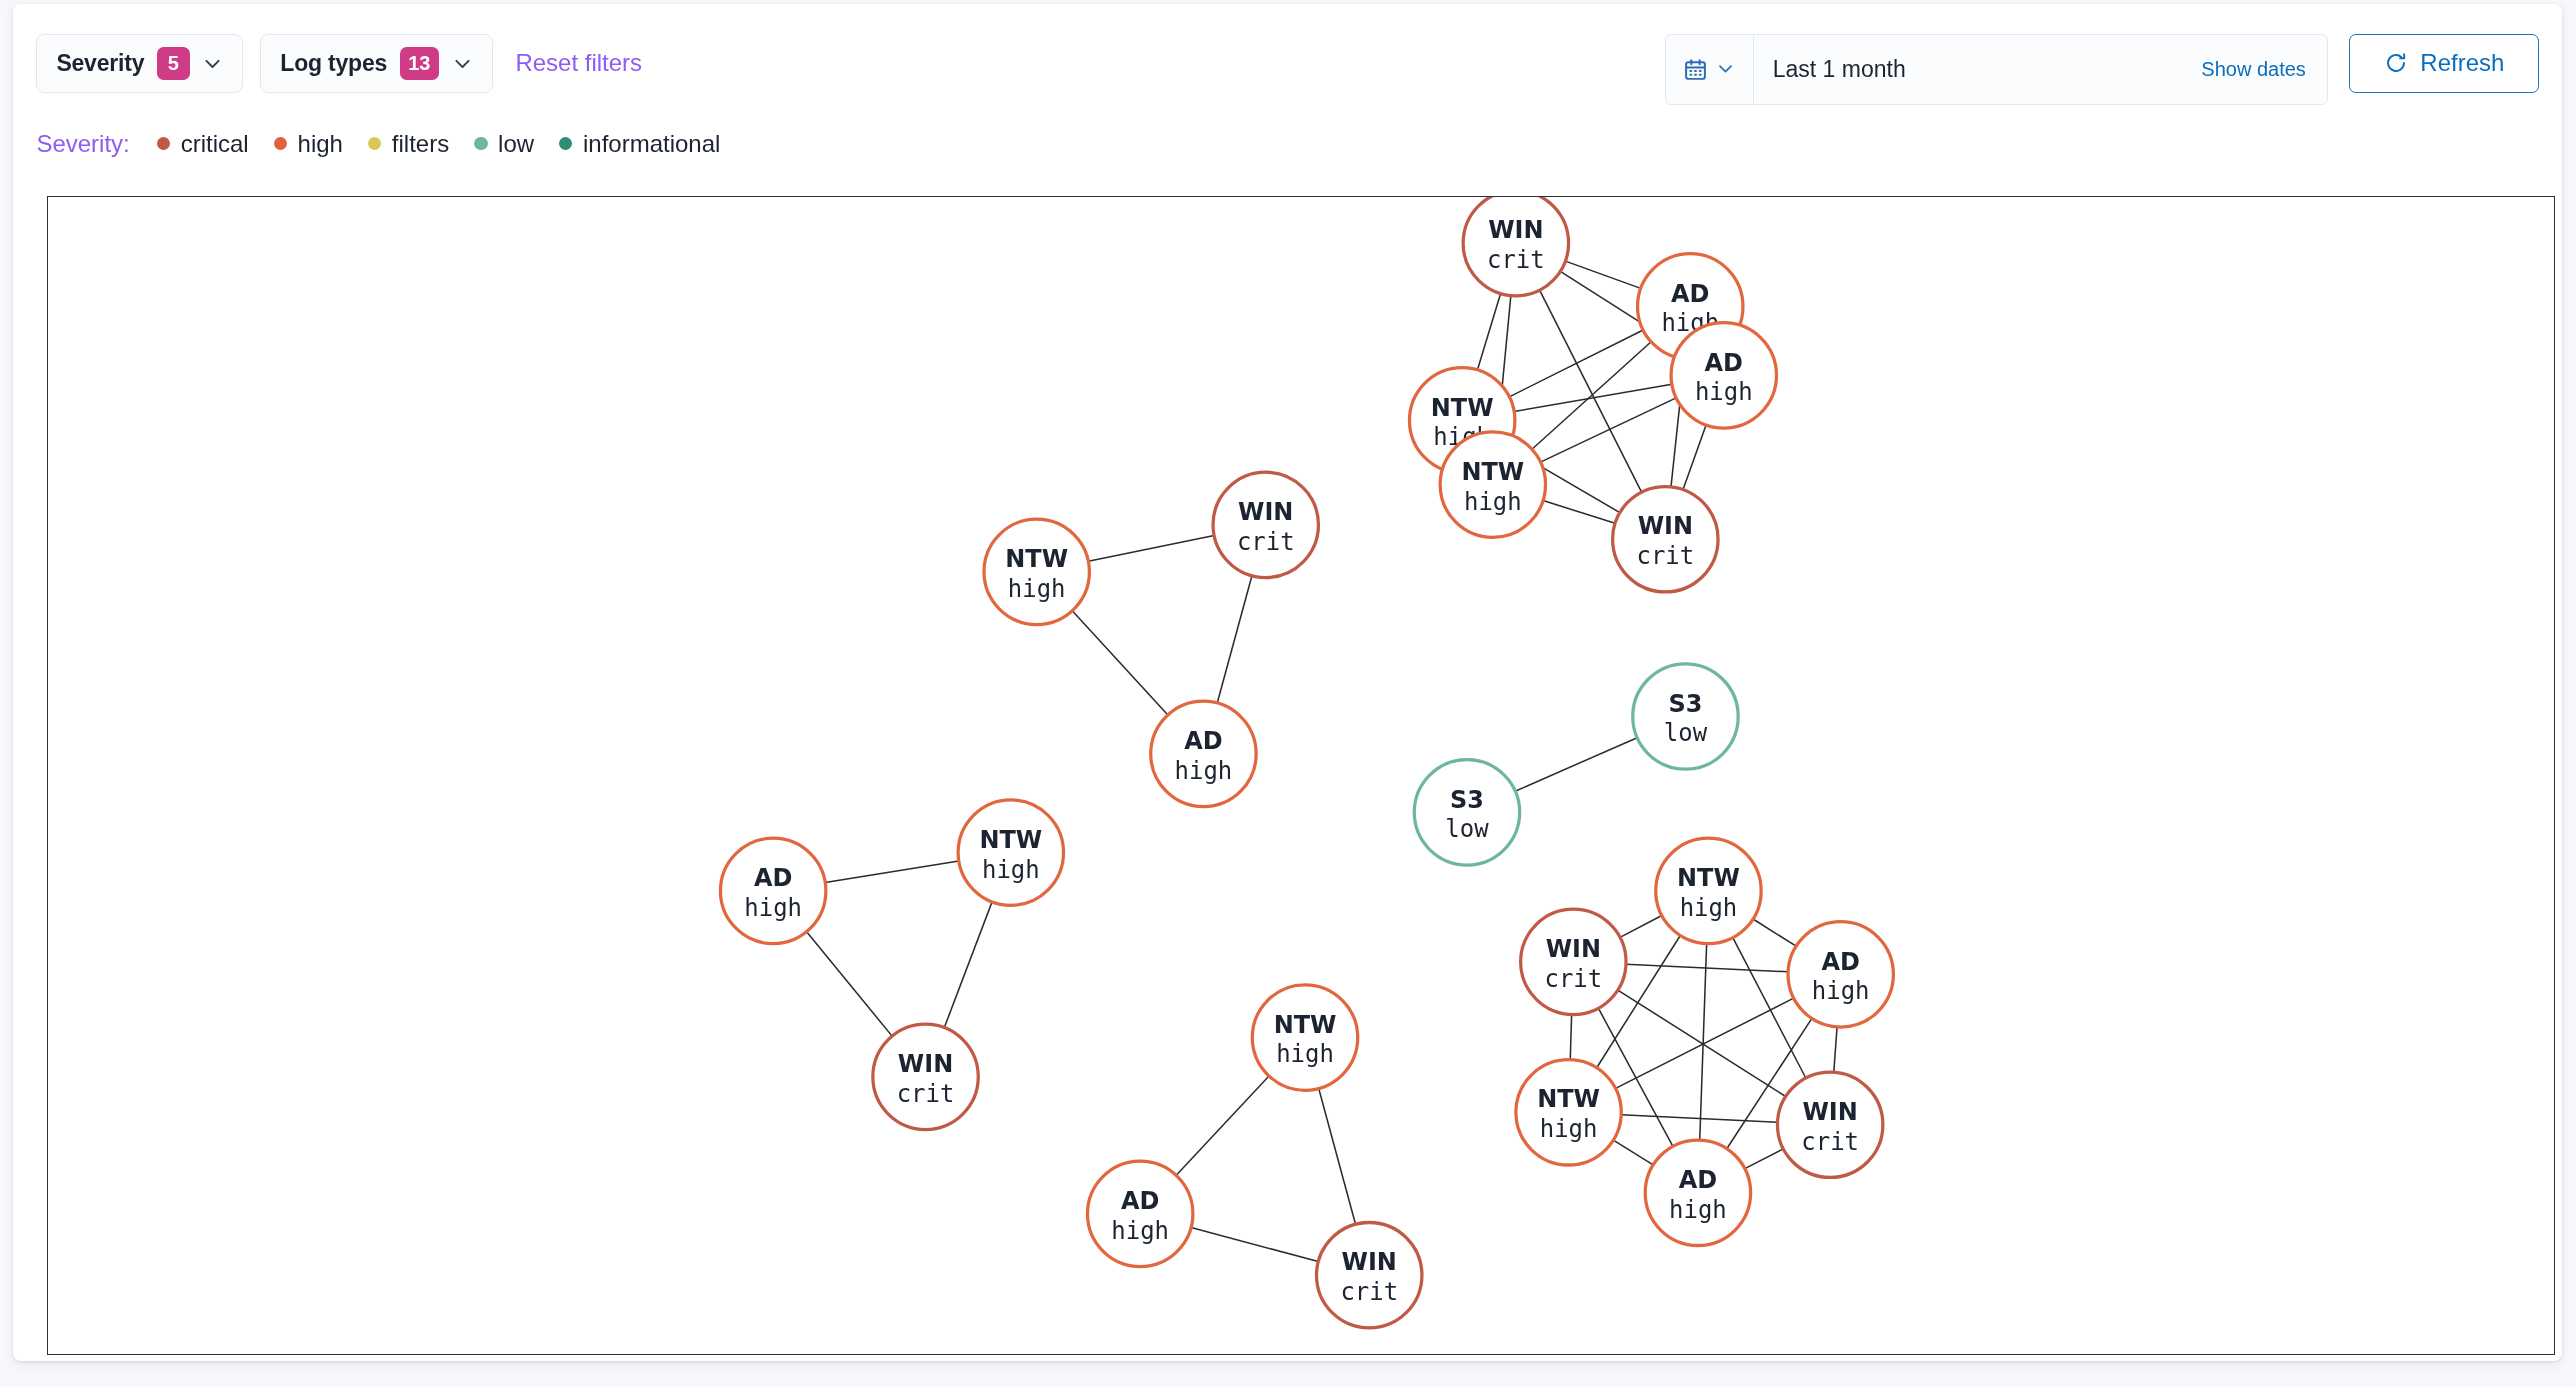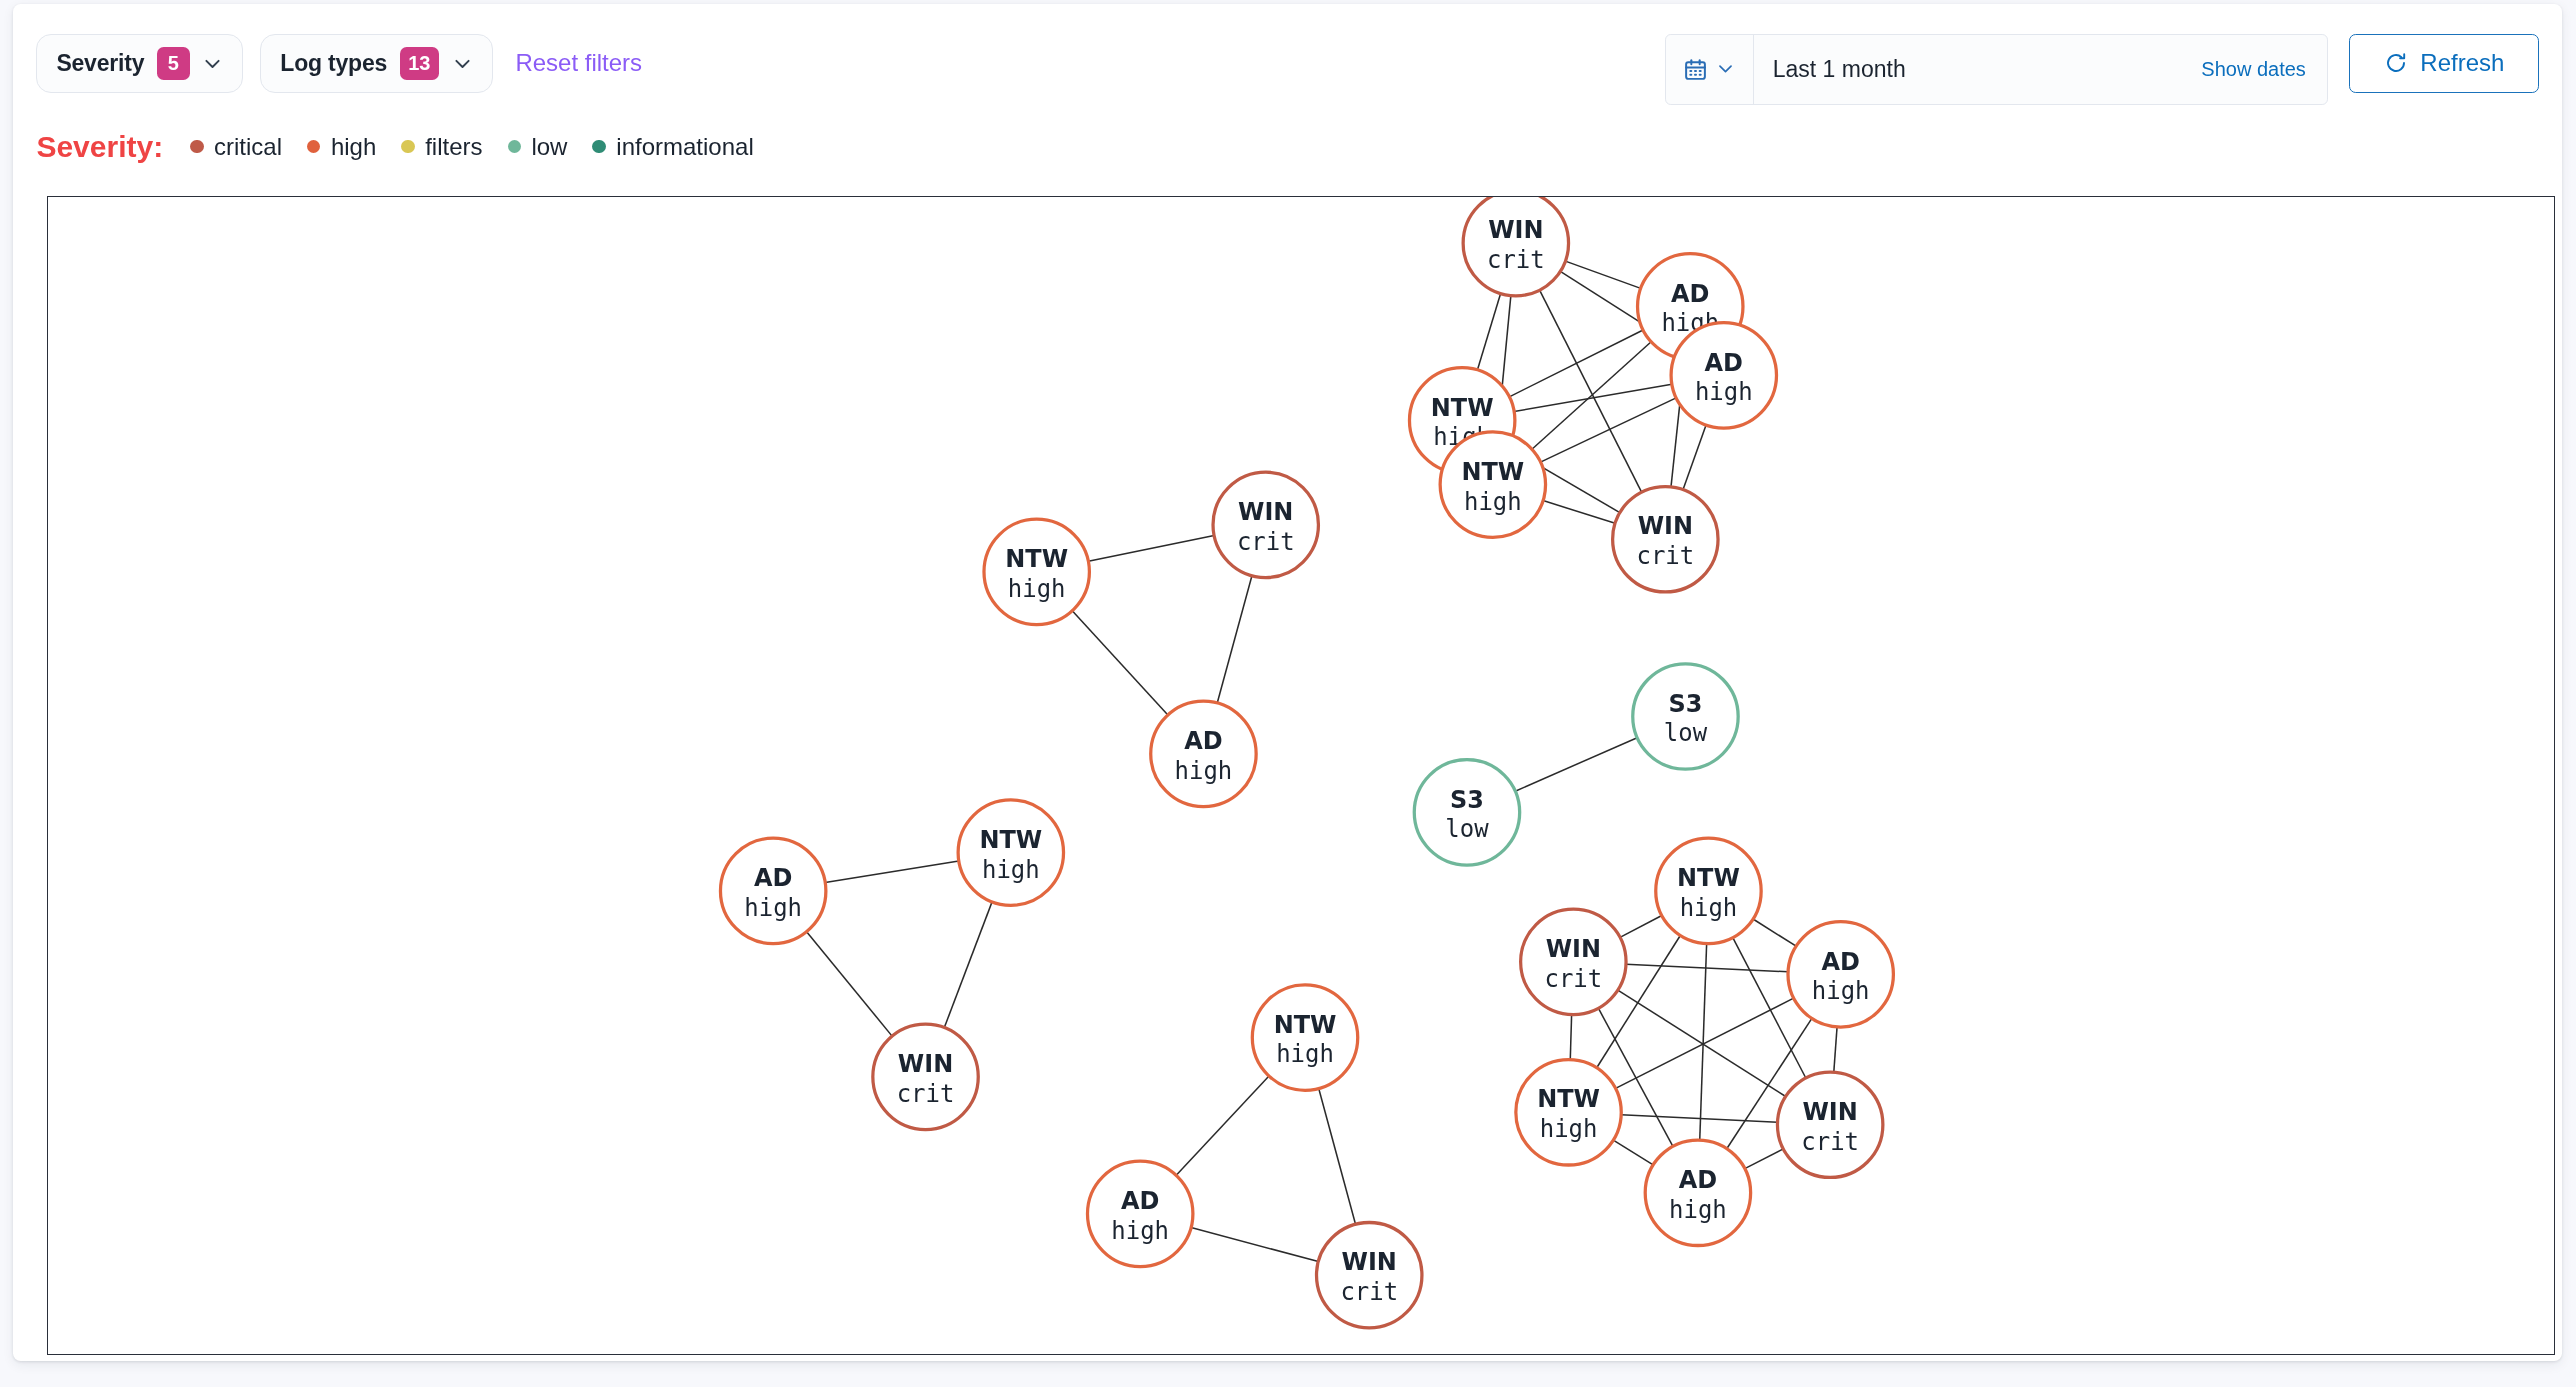--- a/index.html
+++ b/index.html
@@ -43,21 +43,21 @@
     gap: 0px;
   }
   .filter-btn {
     display: flex;
     align-items: center;
     gap: 12.5px;
     height: 59px;
     padding: 0 19px;
     background: #fbfcfd;
     border: 1px solid #e3e7ee;
-    border-radius: 15px;
+    border-radius: 8px;
     cursor: pointer;
     box-sizing: border-box;
     margin-right: 17px;
   }
   .filter-btn .flabel {
     font-size: 23px;
     font-weight: 700;
     color: #1b2430;
     letter-spacing: -0.2px;
   }
@@ -153,23 +153,23 @@
   
   .legend {
     position: absolute;
     left: 23px;
     top: 126px;
     display: flex;
     align-items: center;
     gap: 0;
   }
   .legend-title {
-    font-size: 30px;
-    font-weight: 700;
-    color: #ef4444;
+    font-size: 24px;
+    font-weight: 400;
+    color: #8b5cf6;
     margin-right: 27px;
   }
   .legend-item {
     display: flex;
     align-items: center;
     gap: 10.5px;
     margin-right: 25px;
     cursor: pointer;
     justify-content: flex-end;
   }

